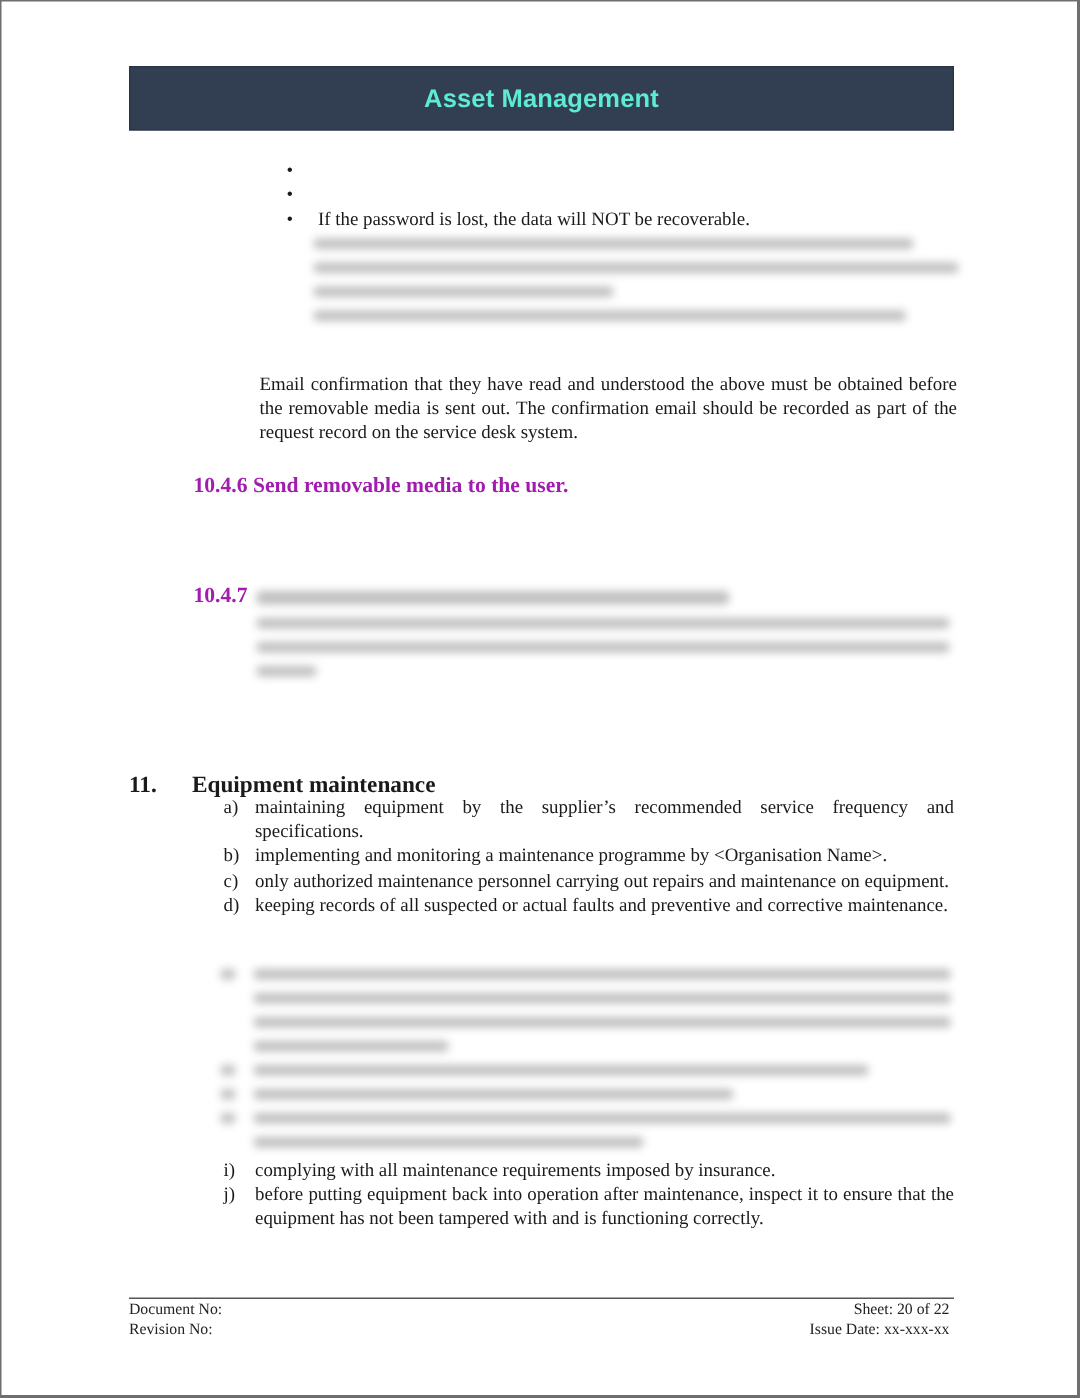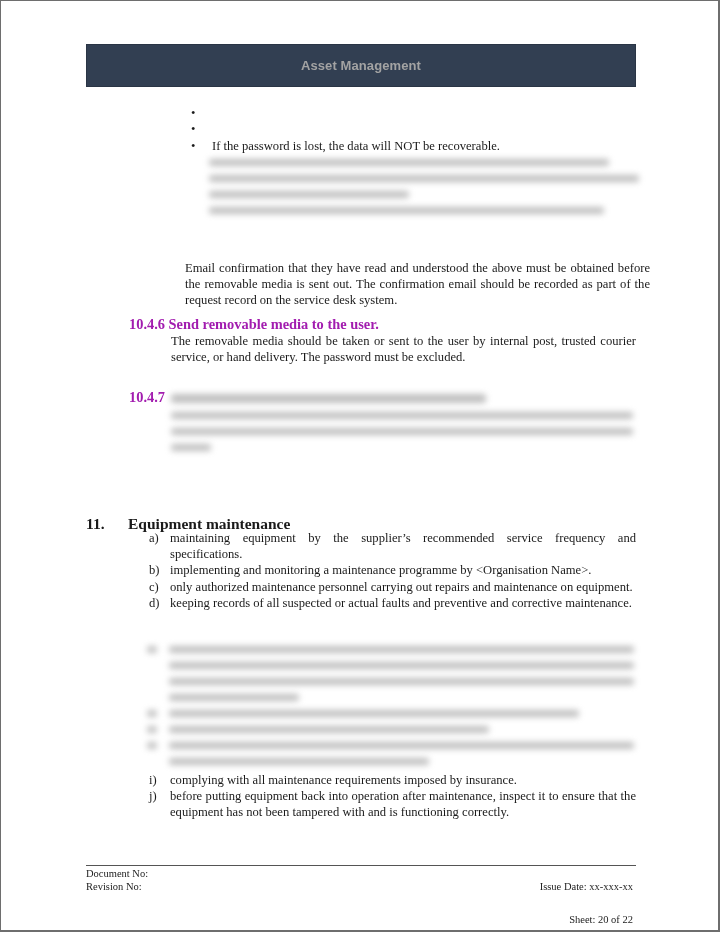--- a/index.html
+++ b/index.html
@@ -17,21 +17,21 @@
     background: #fff;
   }
   .header-bar {
     position: absolute; left: 85px; top: 43px; width: 550px; height: 43px;
     background: #323f52;
     border: 1px solid #2a3545;
     display: flex; align-items: center; justify-content: center;
   }
   .header-title {
     font-family: "Liberation Sans", "DejaVu Sans", sans-serif;
-    font-weight: bold; font-size: 13px; color: #a3a3a3; letter-spacing: 0.1px;
+    font-weight: bold; font-size: 17px; color: #5eead4; letter-spacing: 0.1px;
   }
   .txt {
     position: absolute;
     font-family: "Liberation Serif", "DejaVu Serif", serif;
     font-size: 12.6px; line-height: 16.2px; color: #1a1a1a;
   }
   .just { text-align: justify; text-align-last: left; }
   .bullet-list { position: absolute; left: 190px; top: 104px; width: 450px; }
   .bullet-item { position: relative; padding-left: 21px; height: 16.3px;
     font-family: "Liberation Serif", "DejaVu Serif", serif; font-size: 12.6px; line-height: 16.3px; }
@@ -83,27 +83,26 @@
     </div>
   </div>
 
   <div class="blur-block" style="left:188px; top:158px; width:450px;">
     <div class="blur-line" style="width:400px; margin-left:20px;"></div>
     <div class="blur-line" style="width:430px; margin-left:20px;"></div>
     <div class="blur-line" style="width:200px; margin-left:20px;"></div>
     <div class="blur-line" style="width:395px; margin-left:20px;"></div>
   </div>
 
-  <div class="txt just" style="left:184px; top:247px; width:465px;margin-top:12px;">Email confirmation that they have read and understood the above must be obtained before the removable media is sent out. The confirmation email should be recorded as part of the request record on the service desk system.</div>
+  <div class="txt just" style="left:172px; top:247px; width:465px;">Email confirmation that they have read and understood the above must be obtained before the removable media is sent out. The confirmation email should be recorded as part of the request record on the service desk system.</div>
 
   <div class="h3" style="left:128px; top:315px;">
     <span>10.4.6</span>
     <span>Send removable media to the user.</span>
   </div>
-  <div class="txt just" style="left:170px; top:332px; width:465px;">The removable media should be taken or sent to the user by internal post, trusted courier service, or hand delivery. The password must be excluded.</div>
 
   <div class="h3" style="left:128px; top:388px;">10.4.7</div>
   <div class="blur-block" style="left:170px; top:393px; width:470px;">
     <div class="blur-line" style="width:315px; height:9px;"></div>
     <div class="blur-line" style="width:462px;"></div>
     <div class="blur-line" style="width:462px;"></div>
     <div class="blur-line" style="width:40px;"></div>
   </div>
 
   <div class="h2" style="left:85px; top:470px; width:300px;">
@@ -159,16 +158,16 @@
     </div>
     <div class="alpha-item">
       <span class="mk">j)</span>
       <span class="body">before putting equipment back into operation after maintenance, inspect it to ensure that the equipment has not been tampered with and is functioning correctly.</span>
     </div>
   </div>
 
   <div class="footer-rule"></div>
   <div class="footer-text" style="left:85px; top:866px;">Document No:</div>
   <div class="footer-text" style="left:85px; top:879px;">Revision No:</div>
-  <div class="footer-text" style="right:85px; top:912px; text-align:right;">Sheet: 20 of 22</div>
+  <div class="footer-text" style="right:85px; top:866px; text-align:right;">Sheet: 20 of 22</div>
   <div class="footer-text" style="right:85px; top:879px; text-align:right;">Issue Date: xx-xxx-xx</div>
 
 </div>
 
 </body></html>

